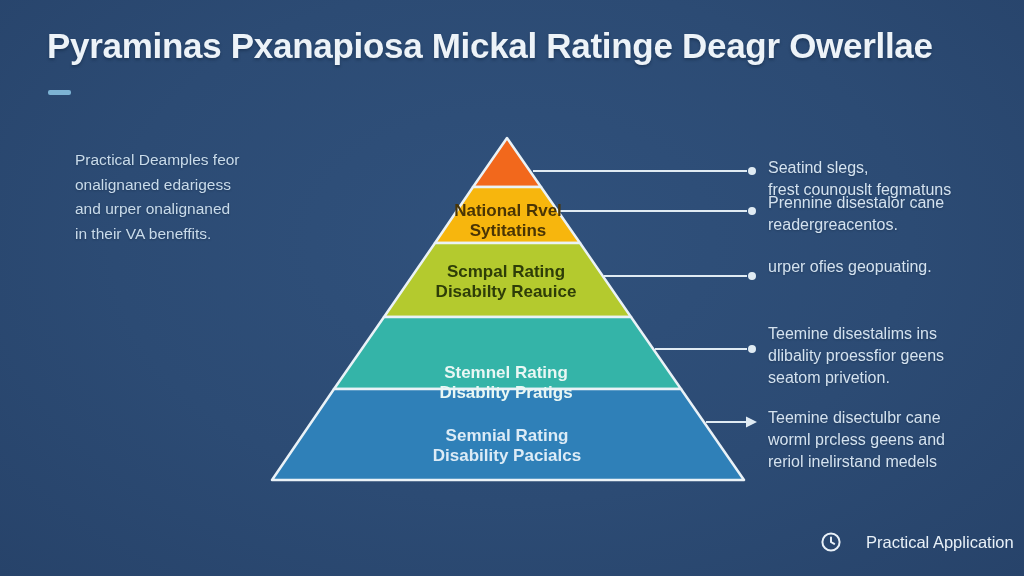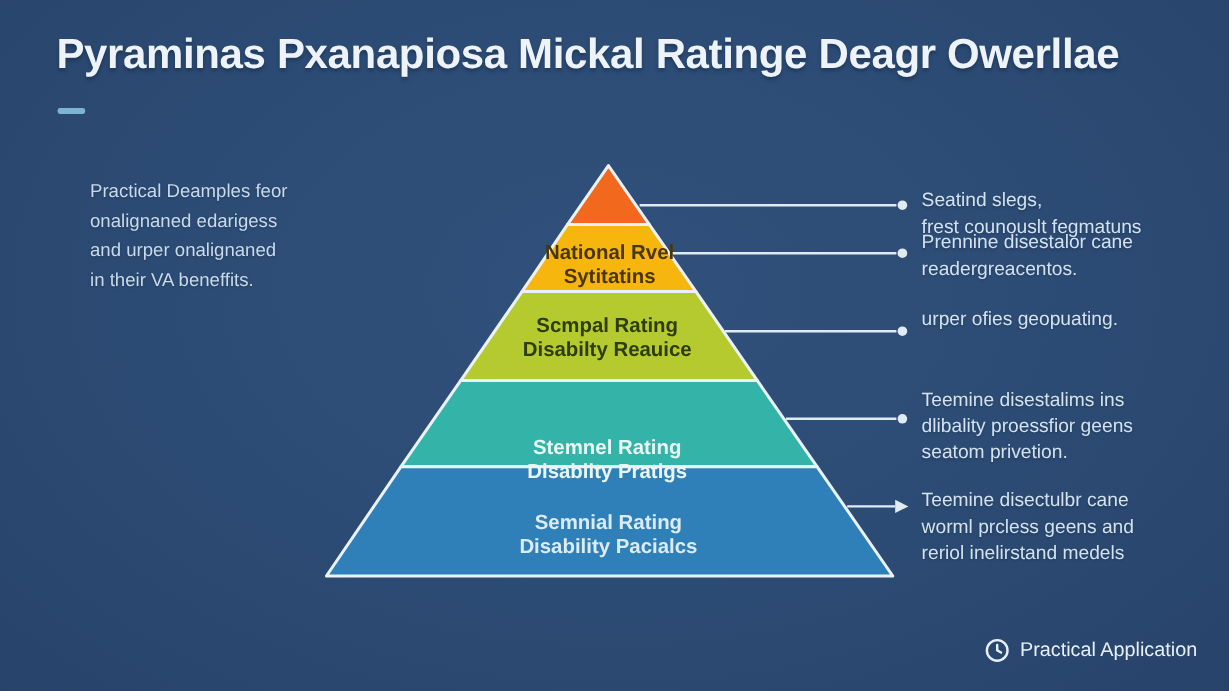--- a/index.html
+++ b/index.html
@@ -40,21 +40,21 @@
     position:absolute;transform:translateX(-50%);
     text-align:center;font-size:17px;font-weight:600;line-height:20px;
     white-space:nowrap;
   }
   .ll-yellow{left:508px;top:201px;color:#4a3505;}
   .ll-green{left:506px;top:262px;color:#2e3d08;}
   .ll-teal{left:506px;top:339px;color:#e9f7f4;margin-top:24px;}
   .ll-blue{left:507px;top:426px;color:#dcebf6;}
   .footer{
     position:absolute;left:820px;top:531px;
-    display:flex;align-items:center;gap:8px;
+    display:flex;align-items:center;gap:24px;
     color:#e9f1f8;font-size:16.5px;font-weight:500;
     white-space:nowrap;
   }
   .footer .icn{display:block;}
 </style>
 </head>
 <body>
 
 <div class="stage">
 

